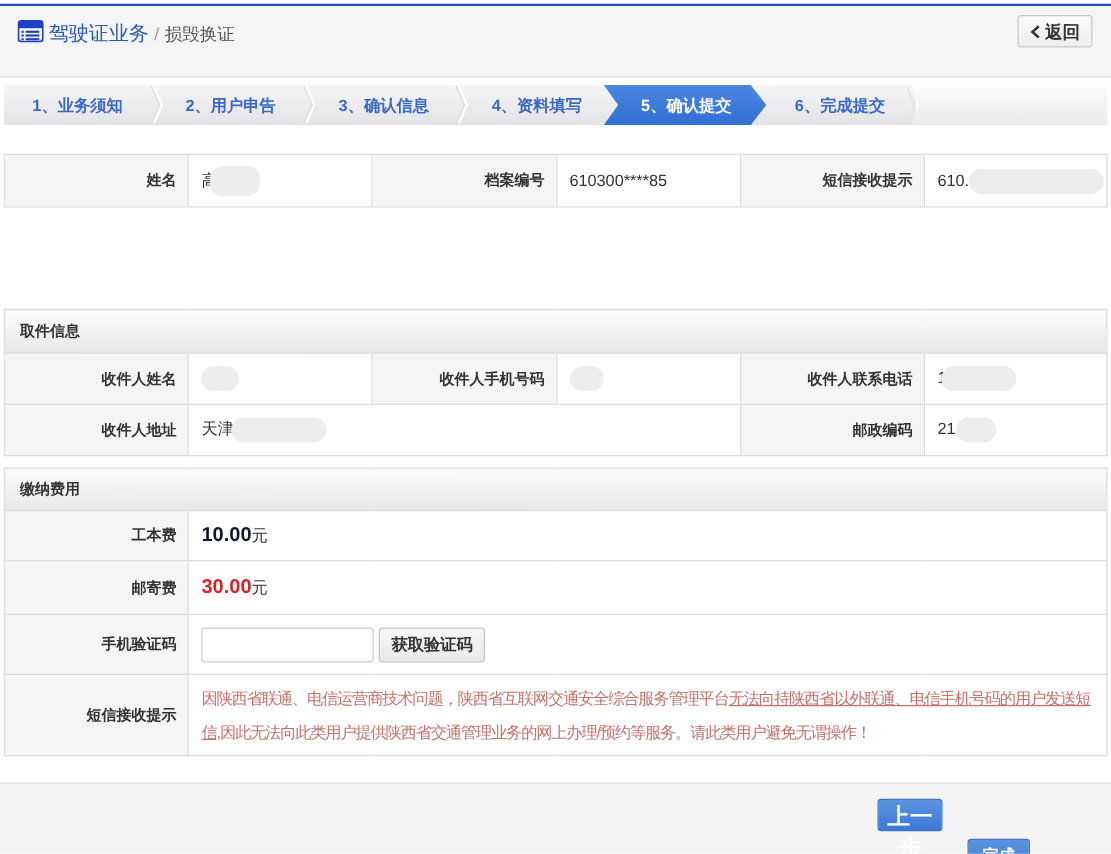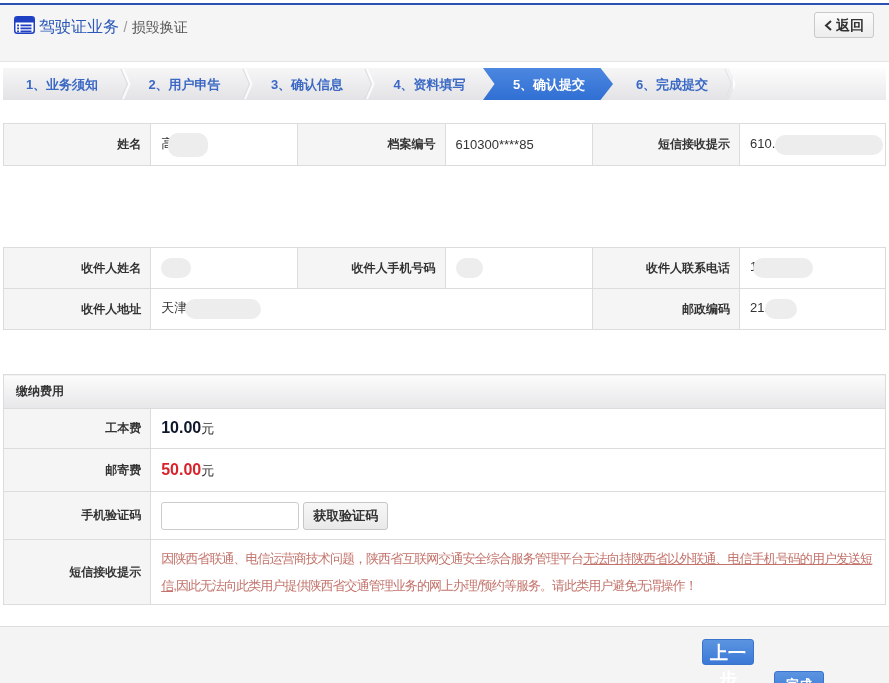--- a/index.html
+++ b/index.html
@@ -89,20 +89,23 @@
 <table class="abs" style="left:3px;top:247px">
 <colgroup>
       <col style="width:147.2px">
       <col style="width:147.2px">
       <col style="width:147.2px">
       <col style="width:147.2px">
       <col style="width:147.2px">
       <col>
     </colgroup>
 <tbody>
+      <tr>
+        <td class="ttl" colspan="6" style="height:34px">取件信息</td>
+      </tr>
 <tr style="height:41px">
 <th class="lbl">收件人姓名</th>
         <td class="val"><span class="blob" style="width:30px"></span></td>
 <th class="lbl">收件人手机号码</th>
         <td class="val"><span class="blob" style="width:27px"></span></td>
 <th class="lbl">收件人联系电话</th>
         <td class="val">1<span class="blob" style="width:60px;margin-left:-4px"></span></td>
 </tr>
 <tr style="height:41px">
 <th class="lbl">收件人地址</th>
@@ -125,21 +128,21 @@
 <tbody>
       <tr>
         <td class="ttl" colspan="6" style="height:33px">缴纳费用</td>
       </tr>
 <tr style="height:40px">
 <th class="lbl">工本费</th>
         <td class="val" colspan="5"><span style="color:#0f172a;font-weight:bold;font-size:16px">10.00</span>元</td>
 </tr>
 <tr style="height:43px">
 <th class="lbl">邮寄费</th>
-        <td class="val" colspan="5"><span style="color:#d9232a;font-weight:bold;font-size:16px">50.00</span>元</td>
+        <td class="val" colspan="5"><span style="color:#d9232a;font-weight:bold;font-size:16px">30.00</span>元</td>
 </tr>
 <tr style="height:48px">
 <th class="lbl">手机验证码</th>
         <td class="val" colspan="5">
 <input style="box-sizing: border-box; width: 138px; height: 28px; border: 1px solid rgb(204, 204, 204); border-radius: 3px; margin-right: 4px; vertical-align: middle;"><span style="display:inline-block;width:83px;height:26px;background:linear-gradient(#f7f7f7,#e9e9ea);border:1px solid #c6c6c6;border-radius:3px;text-align:center;line-height:26px;font-weight:bold;color:#333;vertical-align:middle">获取验证码</span>
 </td>
       </tr>
 <tr style="height:65px">
 <th class="lbl">短信接收提示</th>
         <td class="val" colspan="5" style="color:#c3736b;line-height:27px;white-space:nowrap;letter-spacing:-0.95px">因陕西省联通、电信运营商技术问题，陕西省互联网交通安全综合服务管理平台<u>无法向持陕西省以外联通、电信手机号码的用户发送短</u><br><u>信,</u>因此无法向此类用户提供陕西省交通管理业务的网上办理/预约等服务。请此类用户避免无谓操作！</td>

